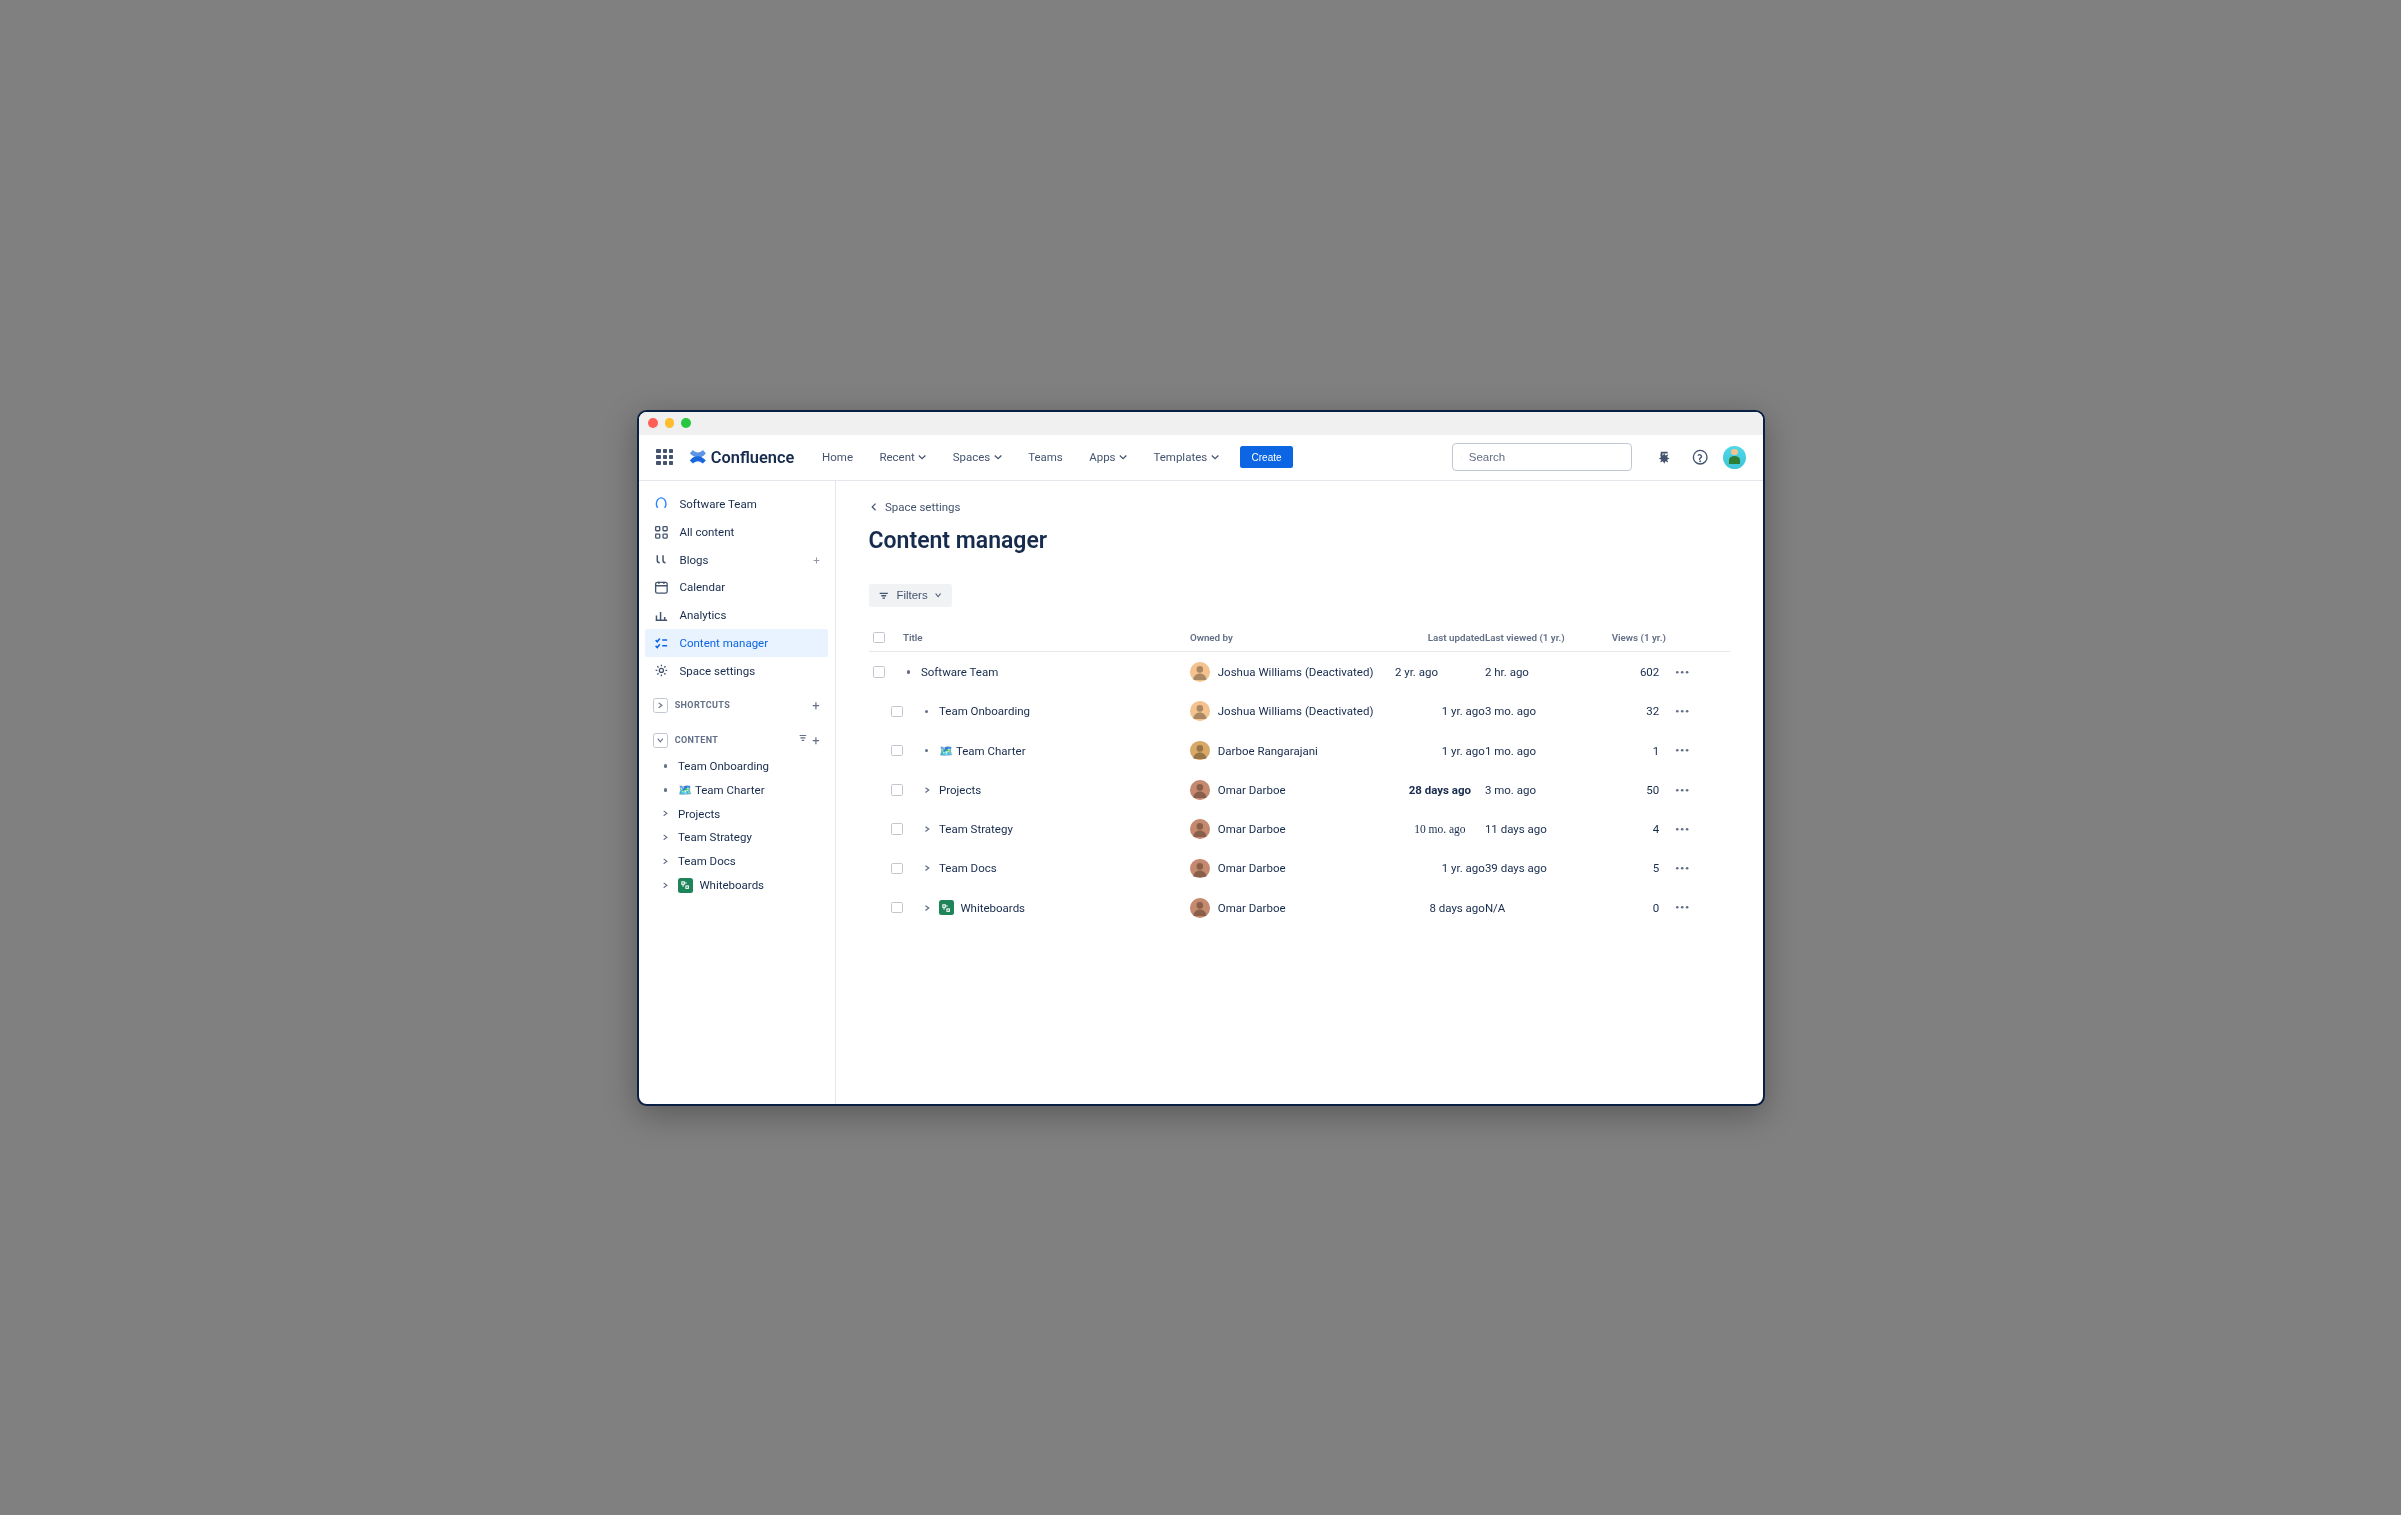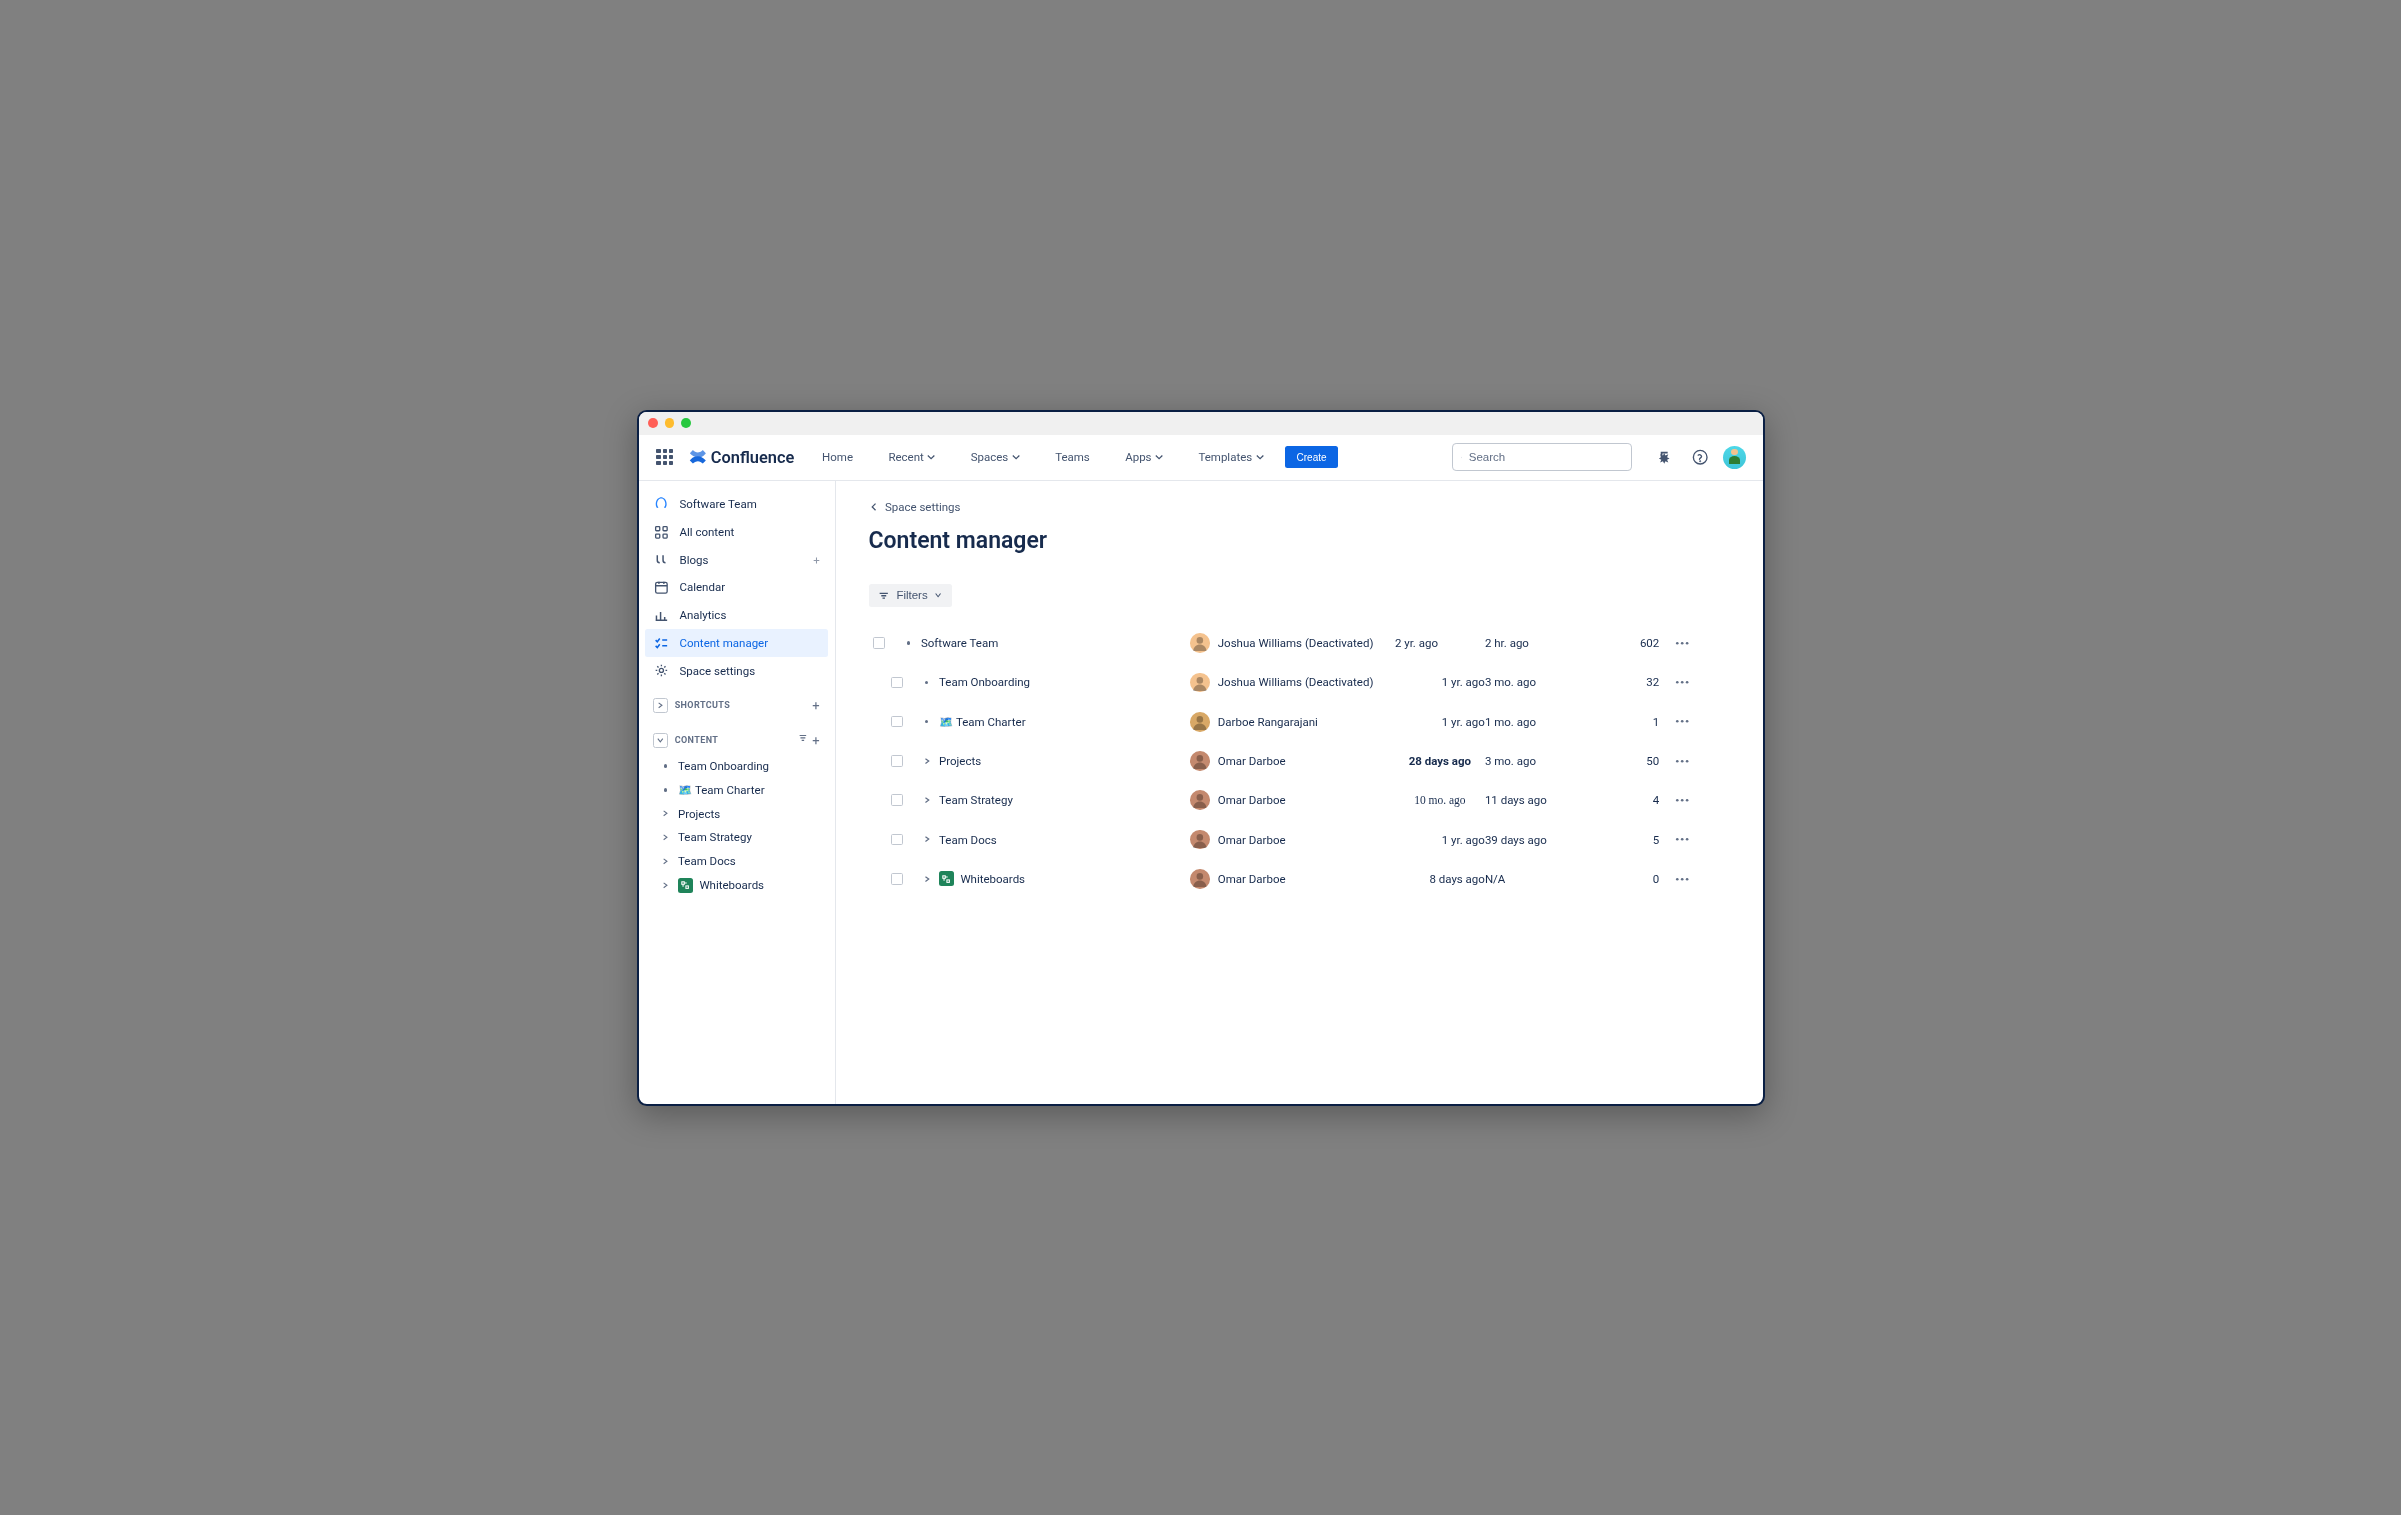--- a/index.html
+++ b/index.html
@@ -54,21 +54,21 @@
 .logo {
   display: flex;
   align-items: center;
   gap: 3.3px;
   margin-left: 6.6px;
   margin-right: 13px;
   cursor: pointer;
 }
 .logo-icon { width: 19.7px; height: 19.7px; color: #1868db; }
 .logo-text { font-size: 16.4px; font-weight: 600; color: #172b4d; }
-.nav-items { display: flex; gap: 19px; }
+.nav-items { display: flex; gap: 10px; }
 .nav-item {
   padding: 4.9px 8.2px;
   font-size: 11.5px;
   color: #44546f;
   cursor: pointer;
   border-radius: 2.5px;
   display: flex;
   align-items: center;
   gap: 3.3px;
 }
@@ -531,20 +531,31 @@
         <svg width="11.5" height="11.5" viewBox="0 0 14 14" fill="none" stroke="currentColor" stroke-width="1.6">
             <path d="M2 4h10M4 7h6M5.5 10h3"></path>
           </svg>
         <span>Filters</span>
         <svg width="8.2" height="8.2" viewBox="0 0 10 10">
             <path d="M2 3l3 4 3-4" stroke="currentColor" fill="none" stroke-width="1.3"></path>
           </svg>
       </button>
 
       <div class="table">
+        <div class="thead">
+          <div>
+              <div class="checkbox"></div>
+            </div>
+          <div>Title</div>
+          <div>Owned by</div>
+          <div style="text-align:right">Last updated</div>
+          <div>Last viewed (1 yr.)</div>
+          <div style="text-align:right">Views (1 yr.)</div>
+          <div></div>
+        </div>
         <div id="rows-container">
             <div class="trow">
               <div style="padding-left: 0px;">
                 <div class="checkbox"></div>
               </div>
               <div class="title-cell" style="padding-left: 0px;">
                 <span class="row-marker">
                   <span class="bullet"></span>
                 </span>
                 <span>Software Team</span>

